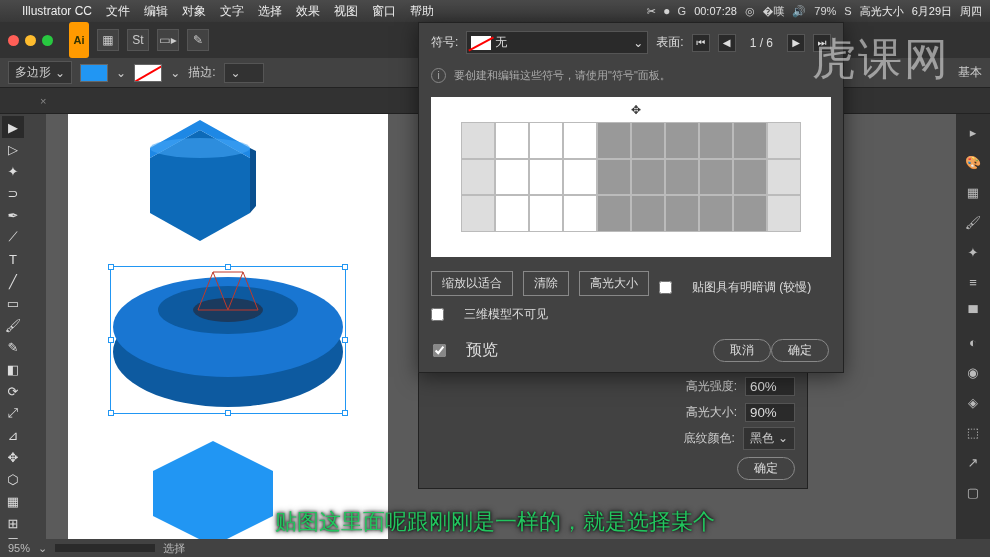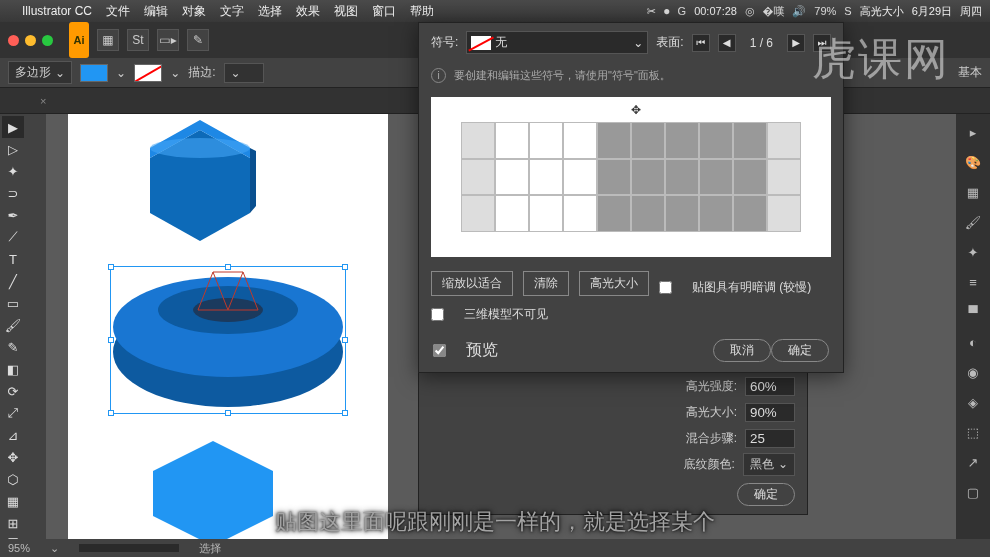--- a/index.html
+++ b/index.html
@@ -44,21 +44,21 @@
 .hex-top { position: absolute; left: 72px; top: 4px; width: 120px; height: 140px; }
 .hex-bevel { position: absolute; left: 40px; top: 148px; width: 240px; height: 160px; }
 .hex-flat { position: absolute; left: 80px; top: 322px; width: 130px; height: 115px; }
 .sel-box { position: absolute; border: 1px solid #2196f3; }
 .sel-handle { position: absolute; width: 6px; height: 6px; background: white; border: 1px solid #2196f3; }
 
 .right-panels { width: 34px; background: #323232; display: flex; flex-direction: column; align-items: center; padding-top: 6px; gap: 6px; }
 .right-panels .picon { width: 24px; height: 24px; display: flex; align-items: center; justify-content: center; color: #bbb; font-size: 13px; }
 
 
-.statusbar { position: absolute; bottom: 0; left: 0; right: 0; height: 18px; background: #424242; display: flex; align-items: center; color: #bbb; font-size: 11px; padding: 0 8px; gap: 20px; }
+.statusbar { position: absolute; bottom: 0; left: 0; right: 0; height: 18px; background: #424242; display: flex; align-items: center; color: #bbb; font-size: 11px; padding: 0 8px; gap: 8px; }
 
 
 .revolve-panel { position: absolute; left: 418px; top: 338px; width: 390px; background: #424242; color: #ccc; font-size: 12px; padding: 8px 12px; border: 1px solid #222; }
 .rev-row { display: flex; align-items: center; justify-content: flex-end; gap: 8px; height: 26px; }
 .rev-input { background: #2a2a2a; border: 1px solid #555; width: 50px; padding: 1px 4px; color: #ddd; }
 .rev-bottom { display: flex; justify-content: flex-end; margin-top: 6px; }
 .rev-check { display: flex; gap: 16px; margin-top: 8px; }
 .pill-btn { border: 1px solid #888; border-radius: 12px; padding: 2px 16px; color: #ddd; background: transparent; font-size: 12px; }
 
 
@@ -79,21 +79,21 @@
 .dlg-btns { display: flex; gap: 10px; padding: 6px 12px; align-items: flex-end; font-size: 12px; flex-wrap: wrap; }
 .sq-btn { border: 1px solid #888; padding: 3px 10px; background: transparent; color: #ddd; font-size: 12px; }
 .dlg-footer { display: flex; justify-content: space-between; align-items: center; padding: 10px 14px; }
 .dlg-footer .right { display: flex; }
 input[type=checkbox] { accent-color: #888; }
 
 
 .watermark { position: absolute; right: 40px; top: 30px; color: rgba(255,255,255,0.5); font-size: 44px; font-weight: 300; letter-spacing: 2px; pointer-events: none; }
 
 
-.subtitle { position: absolute; bottom: 20px; left: 50%; transform: translateX(-50%); color: #a3a3a3; font-size: 22px; text-shadow: 0 0 6px black, 0 0 3px black; white-space: nowrap; }
+.subtitle { position: absolute; bottom: 20px; left: 50%; transform: translateX(-50%); color: #22c55e; font-size: 22px; text-shadow: 0 0 6px black, 0 0 3px black; white-space: nowrap; }
 
 label { display: flex; align-items: center; gap: 20px; }
 </style>
 </head>
 <body>
 
 <div class="menubar">
   <div class="menubar-left">
     <span class="apple-logo"></span>
     <span>Illustrator CC</span>
@@ -242,24 +242,20 @@
     </div>
   <div class="rev-row">
       <span>高光强度:</span>
       <input class="rev-input" value="60%" style="">
     </div>
   <div class="rev-row">
       <span>高光大小:</span>
       <input class="rev-input" value="90%" style="">
     </div>
   <div class="rev-row">
-      <span>混合步骤:</span>
-      <input class="rev-input" value="25" style="">
-    </div>
-  <div class="rev-row">
       <span>底纹颜色:</span>
     <div class="dropdown"><span>黑色</span> ⌄</div>
   </div>
   <div class="rev-bottom">
       <button class="pill-btn">确定</button>
     </div>
 </div>
 
 <div class="dialog">
   <div class="dlg-row1">

